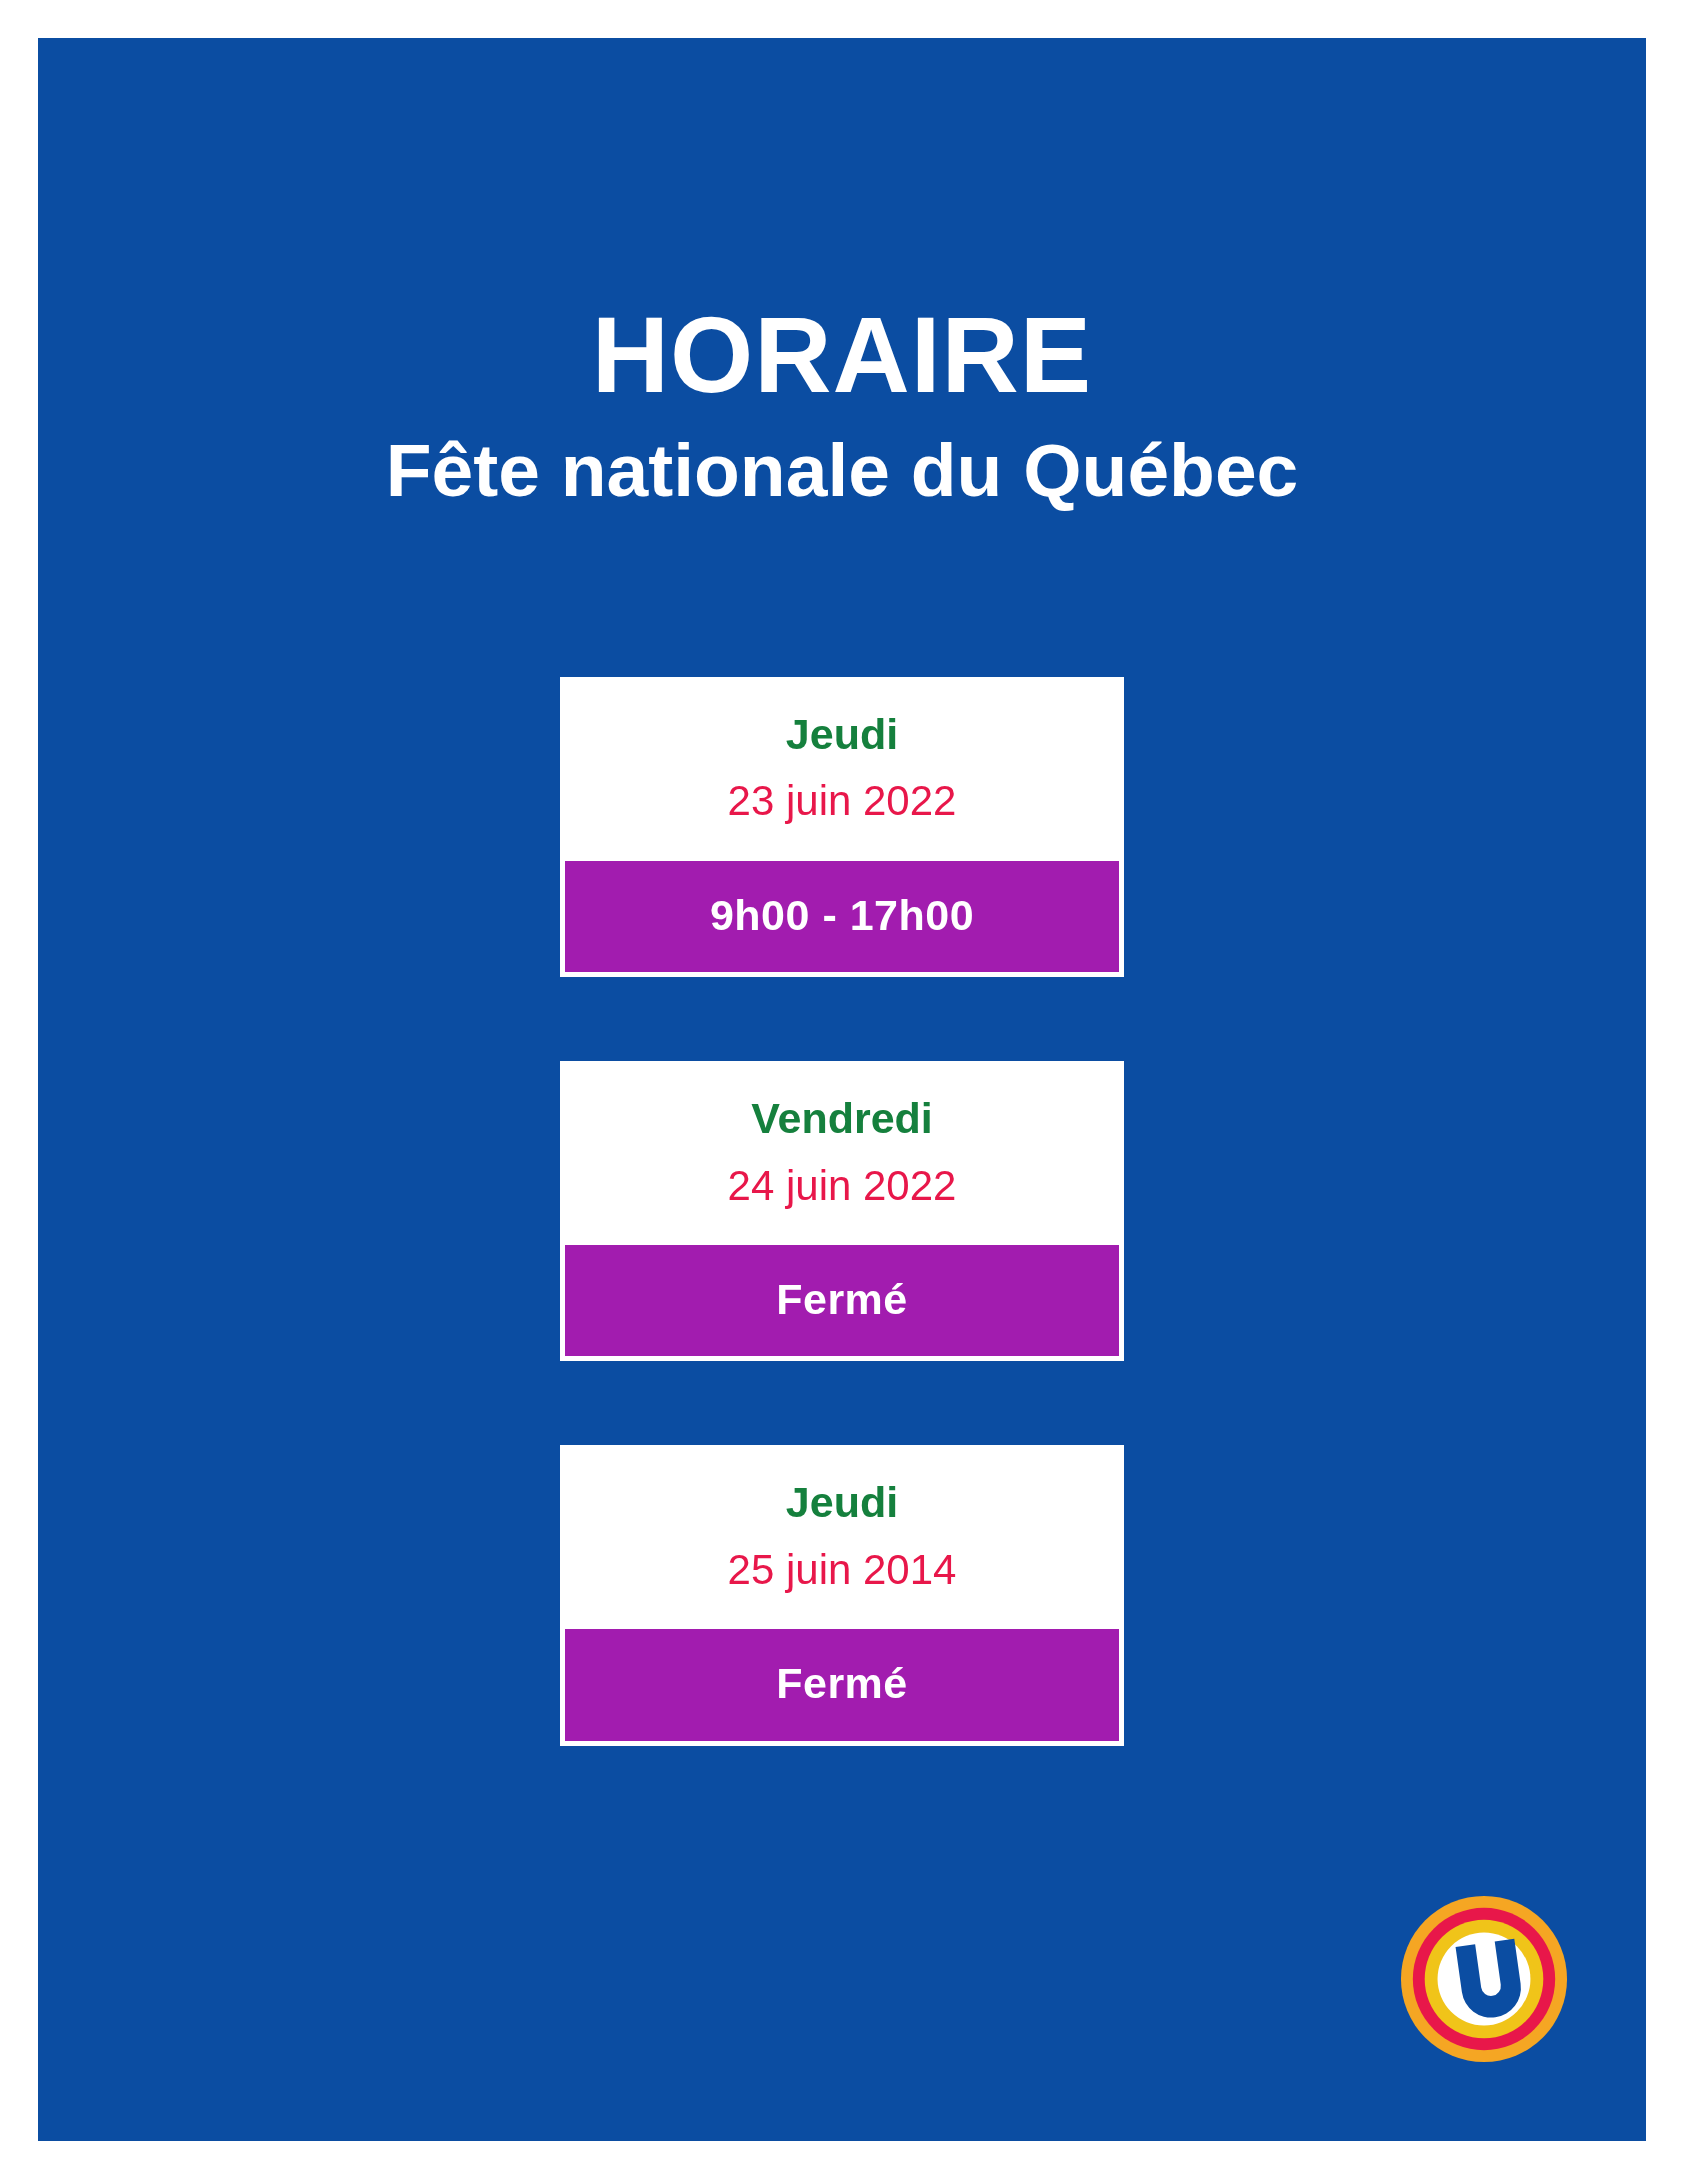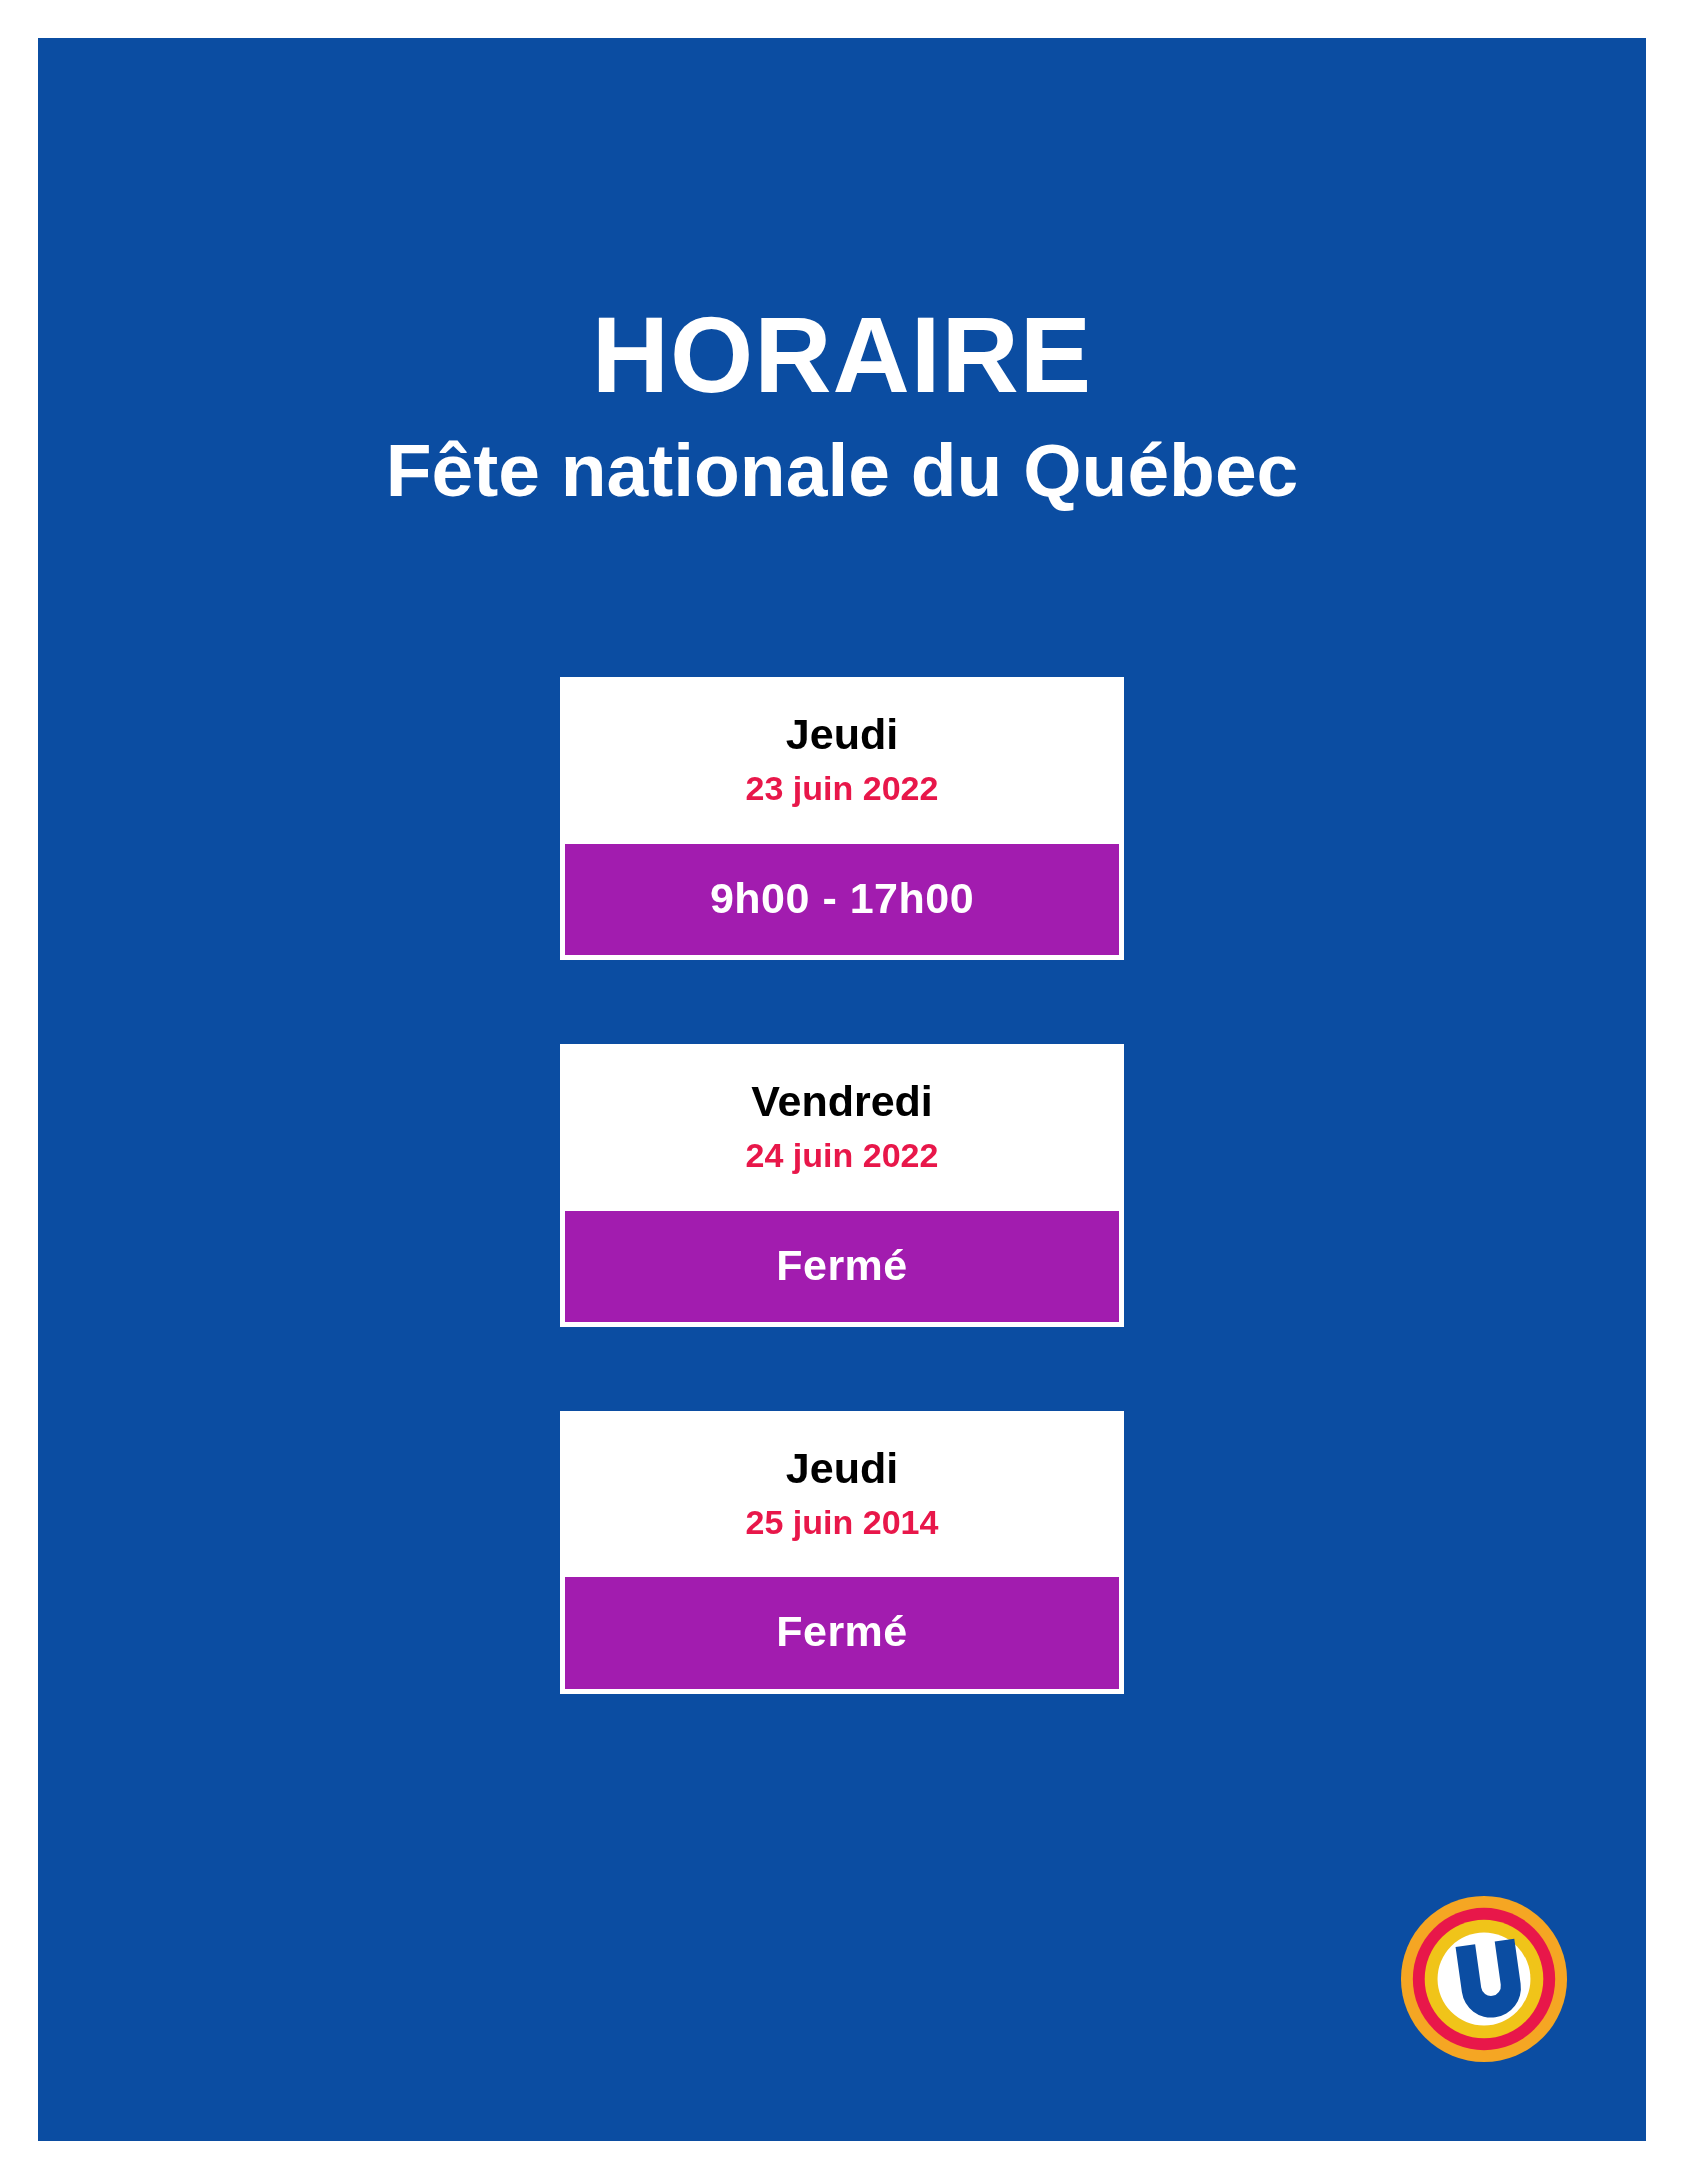--- a/index.html
+++ b/index.html
@@ -65,28 +65,28 @@
 
   .card-top {
     background: #ffffff;
     padding: 28px 10px 30px 10px;
     text-align: center;
   }
 
   .card-day {
     font-size: 43px;
     font-weight: bold;
-    color: #000000;
+    color: #15803d;
     line-height: 1.15;
   }
 
   .card-date {
-    margin-top: 10px;
-    font-size: 34px;
-    font-weight: bold;
+    margin-top: 18px;
+    font-size: 42px;
+    font-weight: normal;
     color: #e8174a;
     line-height: 1.15;
   }
 
   .card-bottom {
     background: #a21caf;
     border-top: 5px solid #ffffff;
     padding: 30px 10px 32px 10px;
     text-align: center;
   }

